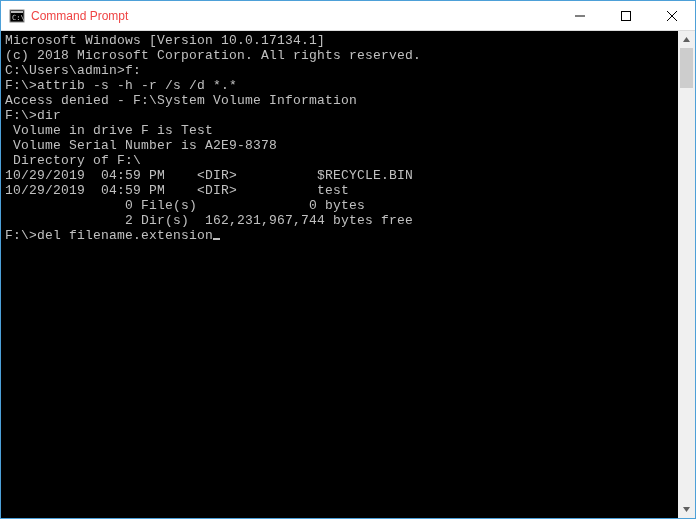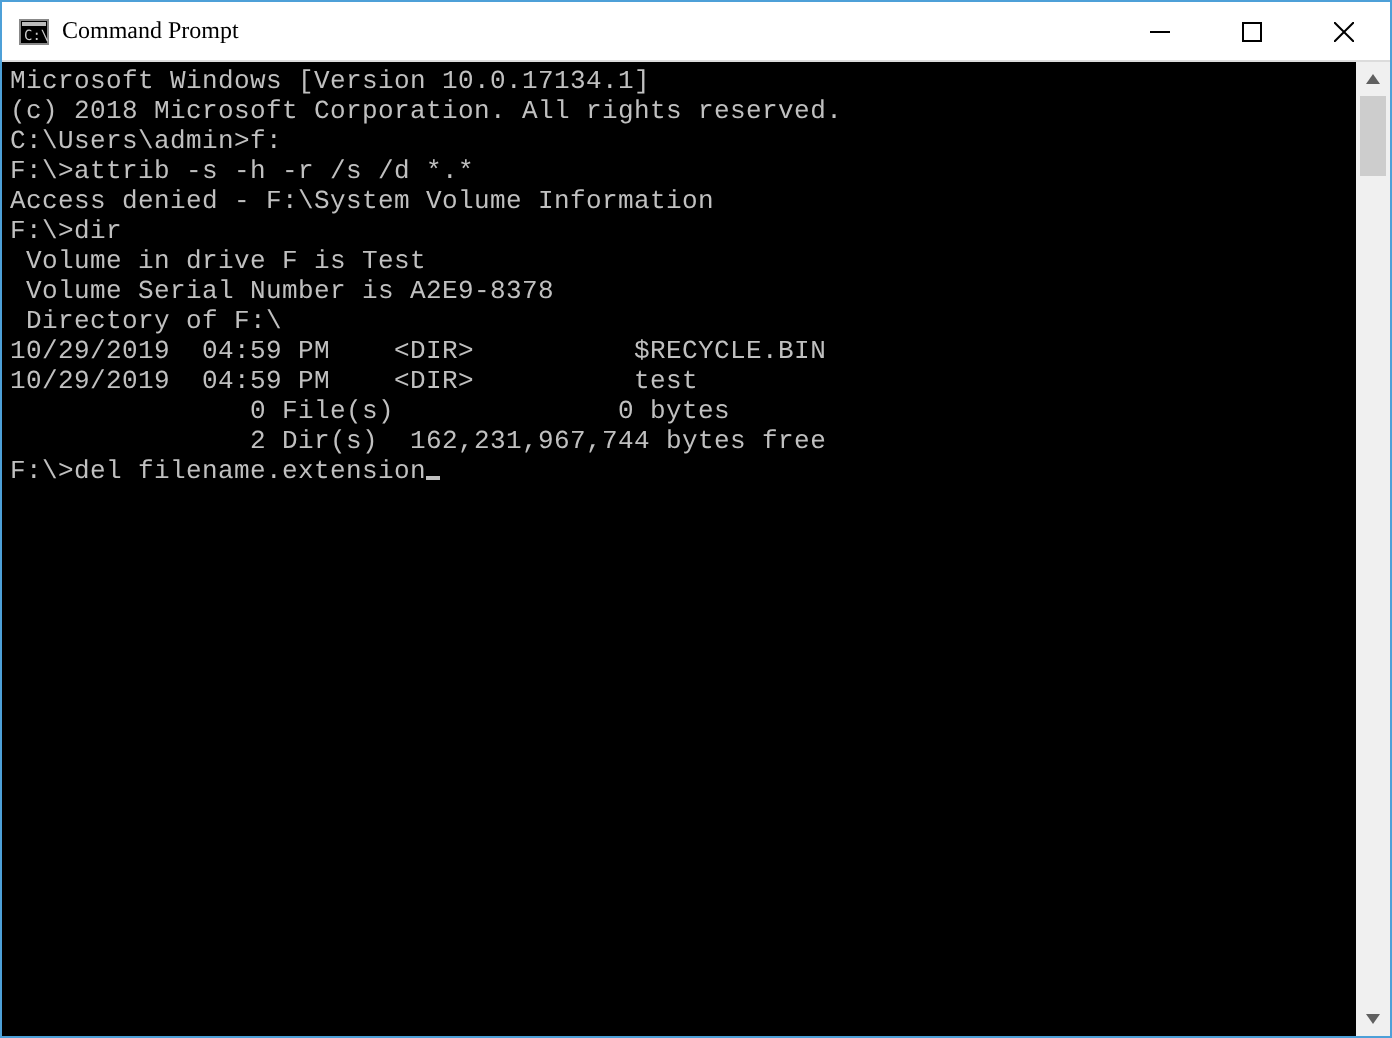--- a/index.html
+++ b/index.html
@@ -28,23 +28,22 @@
   .app-icon {
     width: 16px; height: 16px;
     margin: 0 6px 0 8px;
     display: flex;
     align-items: center;
     justify-content: center;
   }
   .app-icon svg { display: block; }
   .title-text {
     font-size: 12px;
-    color: #000000;
+    color: #ef4444;
     flex: 0 0 auto;
-    font-family: Liberation Serif, serif;
   }
   .title-spacer { flex: 1; }
   .win-controls {
     display: flex;
     height: 100%;
   }
   .win-btn {
     width: 46px; height: 100%;
     display: flex;
     align-items: center;

